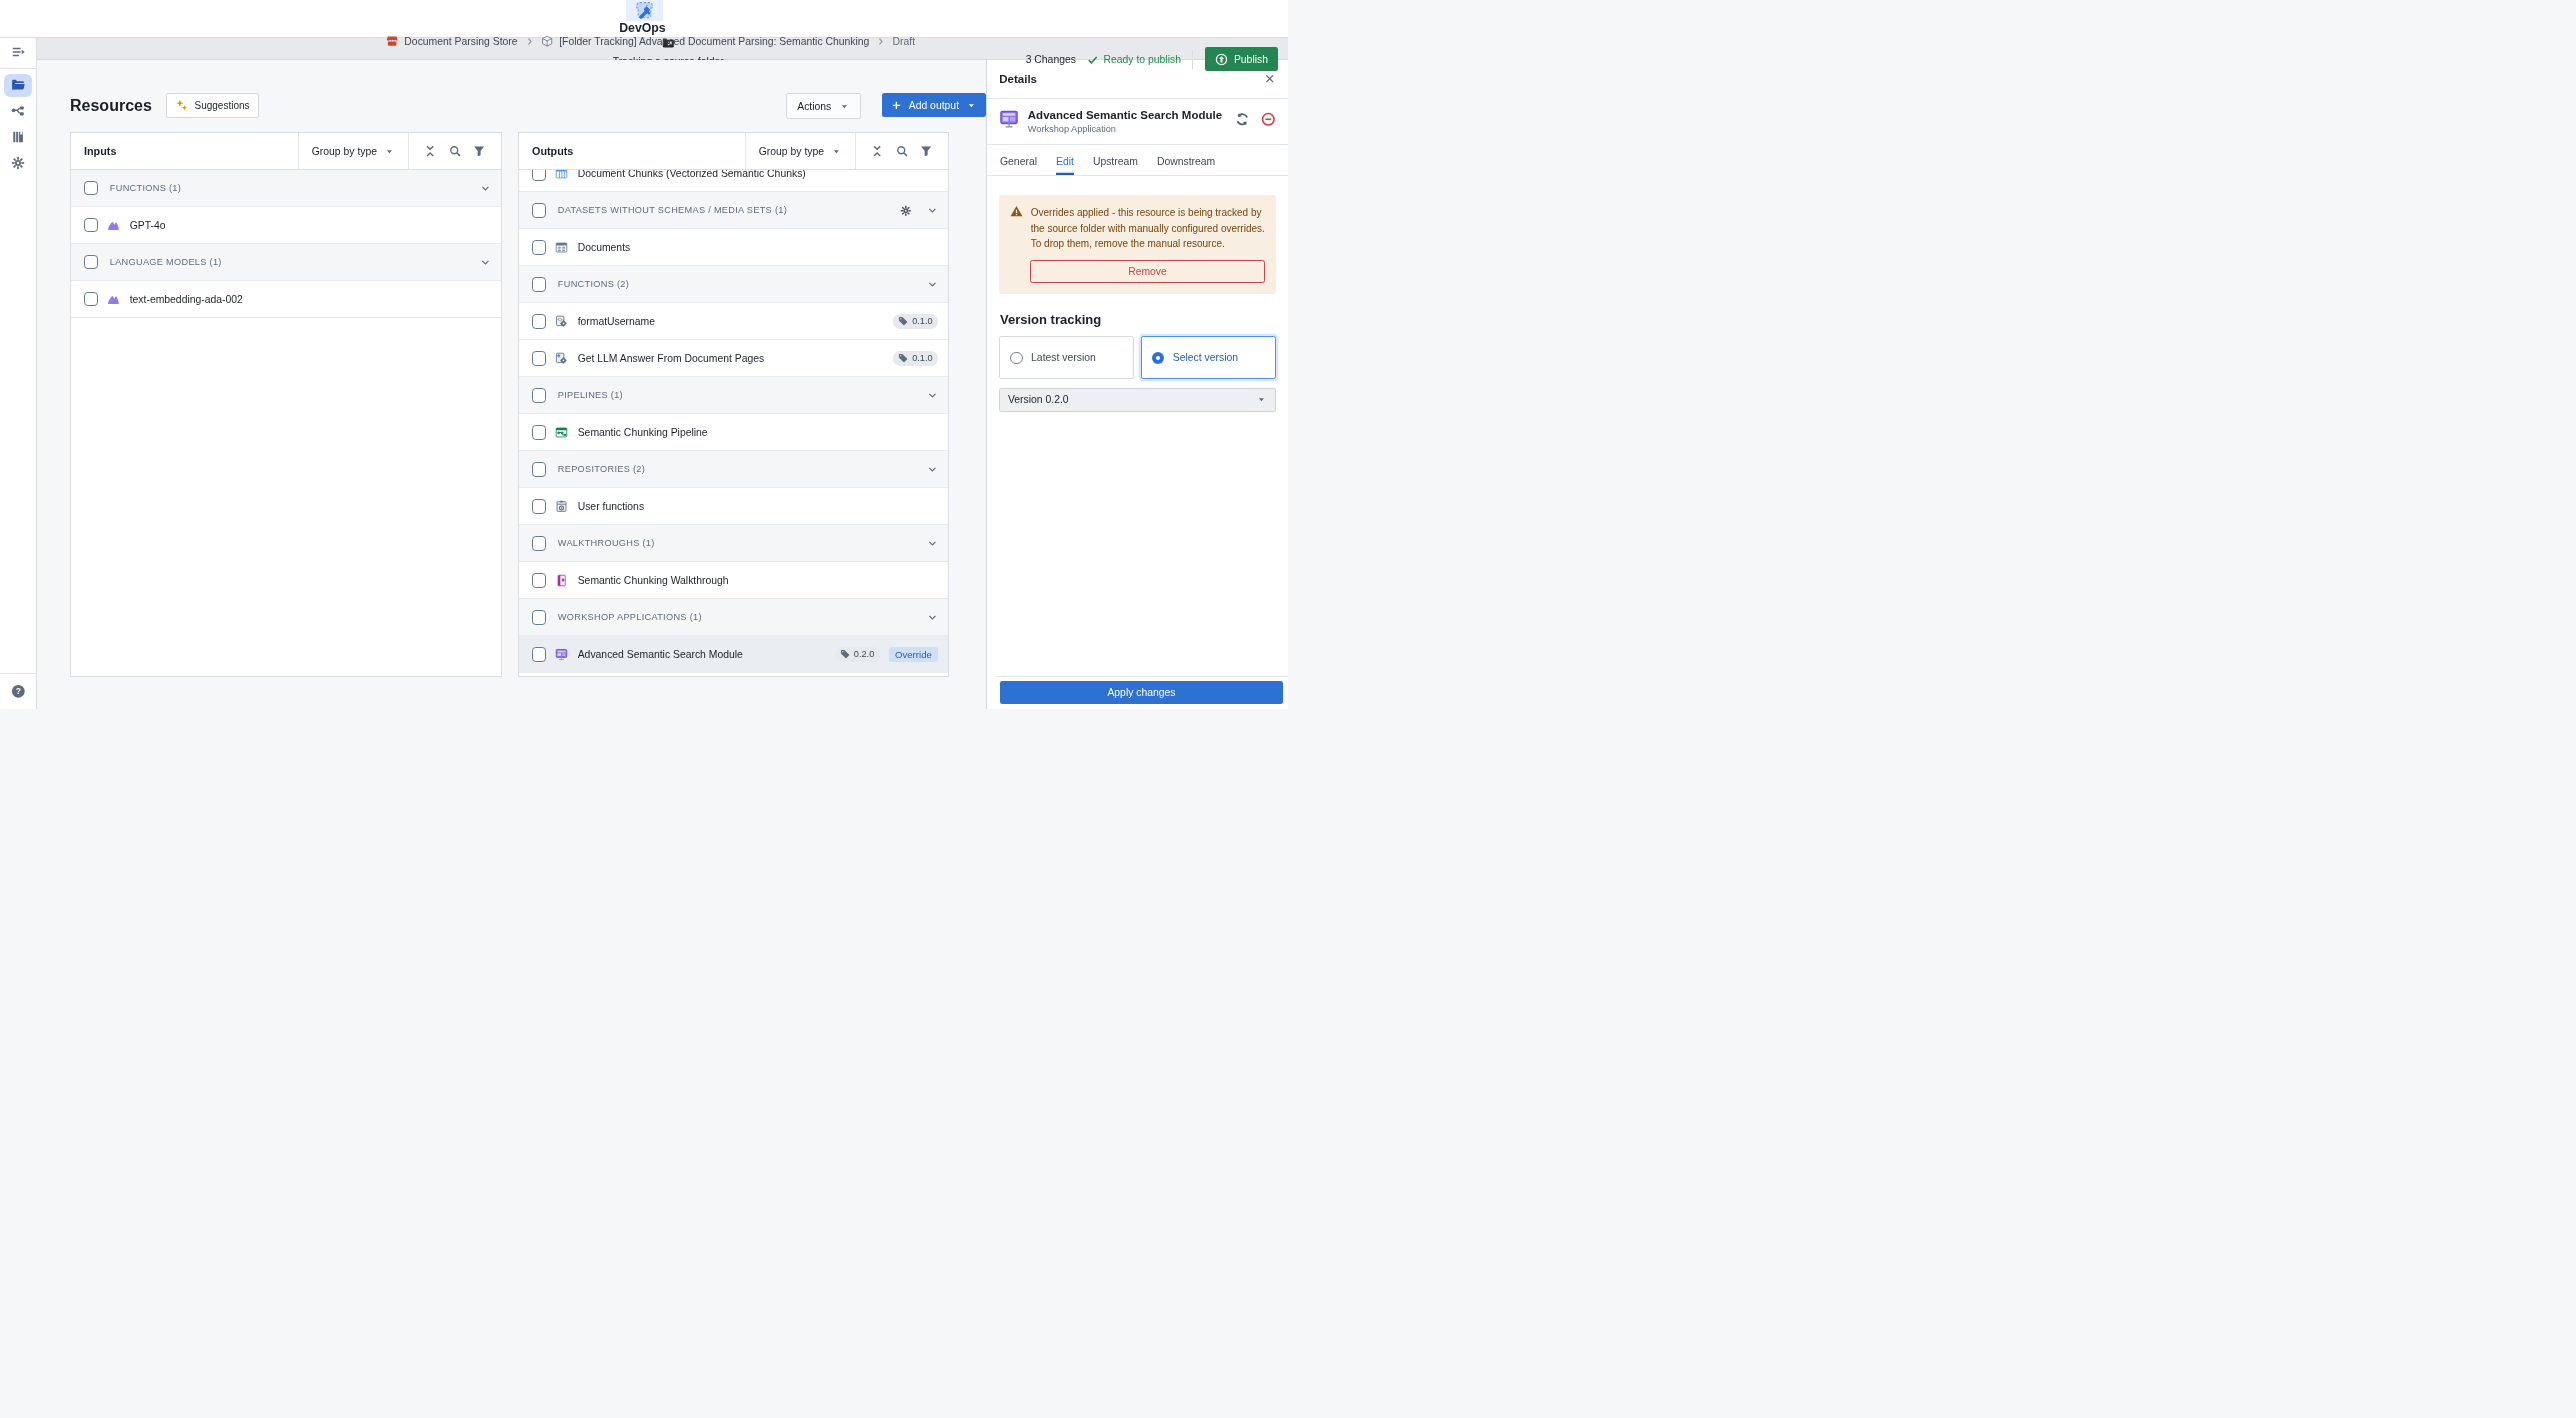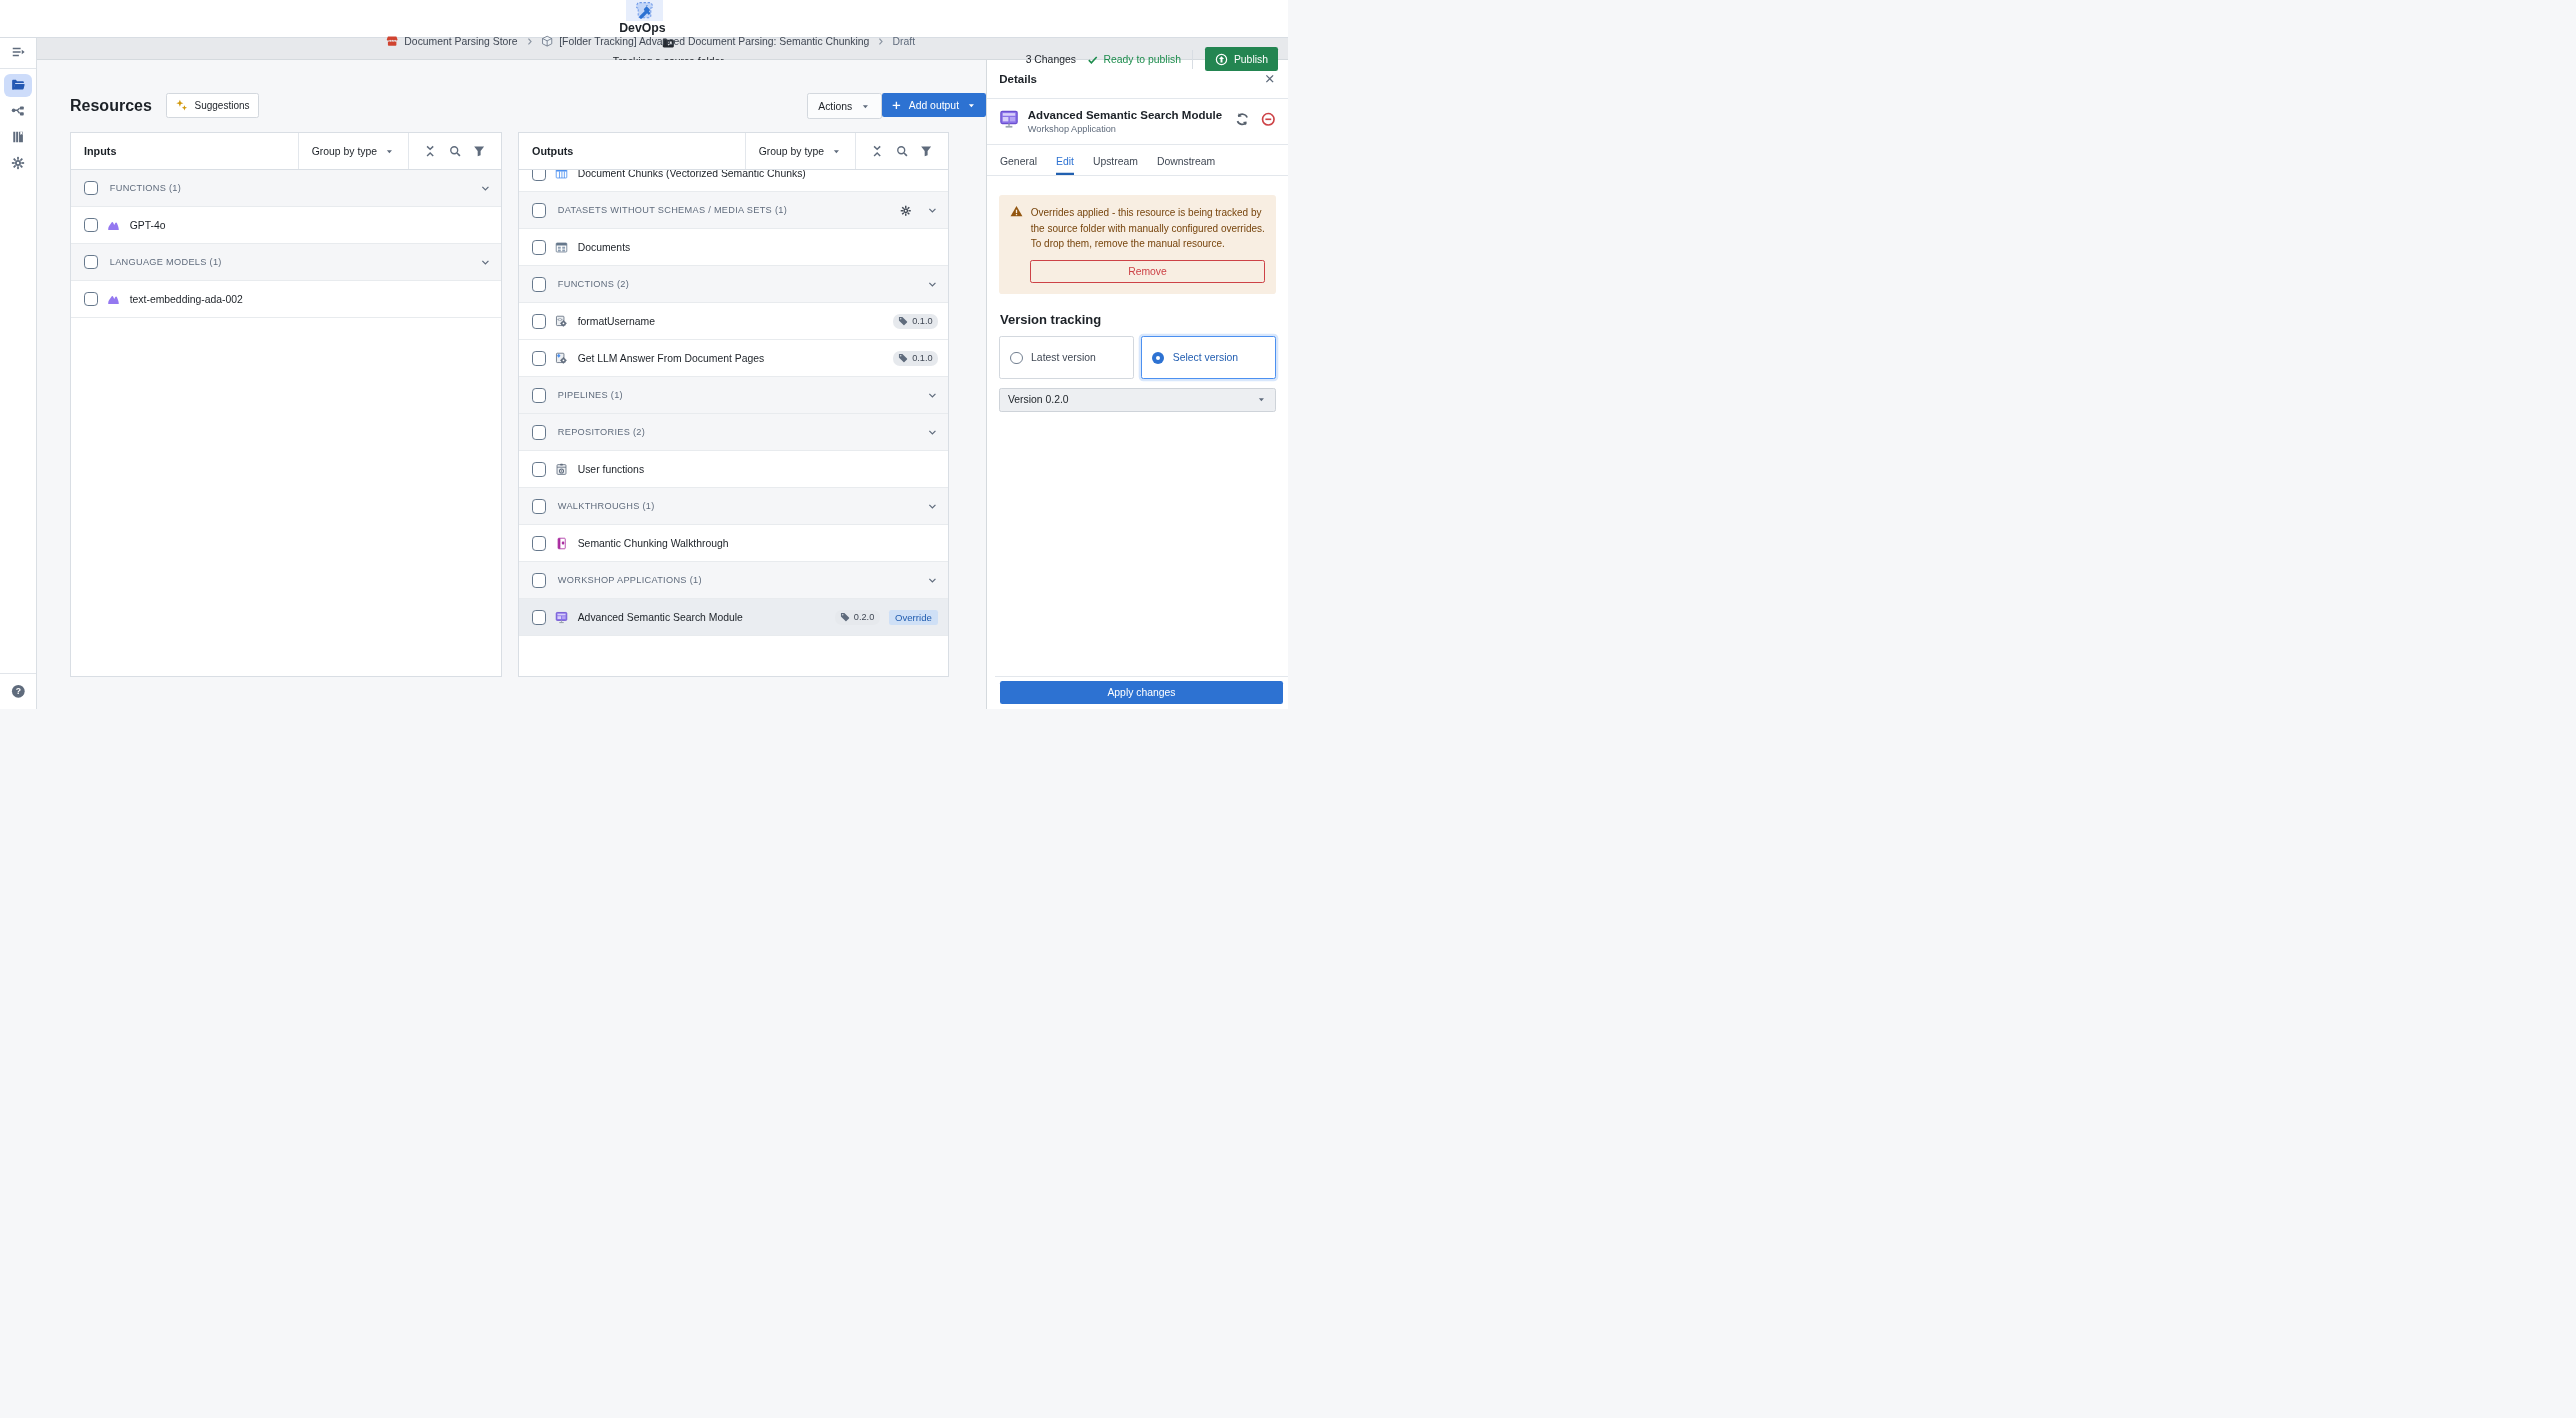--- a/index.html
+++ b/index.html
@@ -37,21 +37,21 @@
   .active-pill{width:28px;height:23px;background:#cddcfa;border-radius:6.2px;
                display:flex;align-items:center;justify-content:center;}
   .sidebar-bottom{position:absolute;bottom:0;left:0;width:36px;height:35px;border-top:0.8px solid #e1e5ea;
                   display:flex;align-items:center;justify-content:center;}
   
   .content{position:absolute;top:60px;left:37px;width:949px;bottom:0;background:#f6f7f9;}
   .res-row{position:absolute;top:33px;left:33px;display:flex;align-items:center;gap:14px;}
   .page-title{font-size:16px;font-weight:bold;color:#1c2127;}
   .suggestions-btn{background:#fff;border:0.8px solid #d3d8de;border-radius:2.3px;height:23px;
                    display:flex;align-items:center;gap:6.2px;padding:0 8.5px;font-size:10px;color:#1c2127;cursor:pointer;}
-  .actions-cluster{position:absolute;top:33px;right:0;display:flex;gap:0;}
+  .actions-cluster{position:absolute;top:33px;right:0;display:flex;gap:21px;}
   .actions-btn{background:#fbfcfd;border:0.8px solid #d3d8de;border-radius:2.3px;height:24px;
                display:flex;align-items:center;gap:7.7px;padding:0 10px;font-size:10.4px;color:#1c2127;cursor:pointer;}
   .add-output-btn{background:#2d72d2;border-radius:2.3px;height:24px;display:flex;align-items:center;
                   gap:7px;padding:0 9.2px;font-size:10.4px;color:#fff;font-weight:500;cursor:pointer;}
   
   .panel{position:absolute;top:72px;background:#fff;border:0.8px solid #d9dee4;box-sizing:border-box;}
   .panel.inputs{left:33px;width:432px;height:545px;}
   .panel.outputs{left:481px;width:431px;height:545px;}
   .panel-header{height:37px;display:flex;border-bottom:0.8px solid #d9dee4;box-sizing:border-box;}
   .ph-title{flex:1;display:flex;align-items:center;padding-left:13px;font-weight:bold;font-size:10.8px;color:#1c2127;}
@@ -525,20 +525,37 @@
         <div class="row group">
           <span class="cbx"></span>
           <span class="glabel">PIPELINES (1)</span>
           <span class="spacer"></span>
           <span style="display:flex">
             <svg width="10.8" height="10.8" viewBox="0 0 16 16">
               <path fill="none" stroke="#5f6b7c" stroke-width="1.8" d="m3.5 5.8 4.5 4.5 4.5-4.5"></path>
             </svg>
           </span>
         </div>
+        <div class="row item">
+          <span class="cbx"></span>
+          <span class="row-icon">
+            <svg width="13" height="13" viewBox="0 0 16 16">
+              <rect x="1.5" y="2.5" width="13" height="11" rx="1" fill="#fff" stroke="#0d8050"></rect>
+              <path fill="#0d8050" d="M1.5 3.5c0-.6.4-1 1-1h11c.6 0 1 .4 1 1v1.6h-13z"></path>
+              <g fill="none" stroke="#0d8050" stroke-width="1.2">
+                <path d="M4.4 8.3h3.2l1.8 2.6h2.2"></path>
+              </g>
+              <circle cx="4.4" cy="8.3" r="1.5" fill="#0d8050"></circle>
+              <rect x="7.6" y="7" width="2.6" height="2.6" fill="#0d8050"></rect>
+              <circle cx="12.2" cy="10.9" r="1.5" fill="#0d8050"></circle>
+            </svg>
+          </span>
+          <span class="ilabel">Semantic Chunking Pipeline</span>
+          <span class="spacer"></span>
+        </div>
         <div class="row group">
           <span class="cbx"></span>
           <span class="glabel">REPOSITORIES (2)</span>
           <span class="spacer"></span>
           <span style="display:flex">
             <svg width="10.8" height="10.8" viewBox="0 0 16 16">
               <path fill="none" stroke="#5f6b7c" stroke-width="1.8" d="m3.5 5.8 4.5 4.5 4.5-4.5"></path>
             </svg>
           </span>
         </div>

